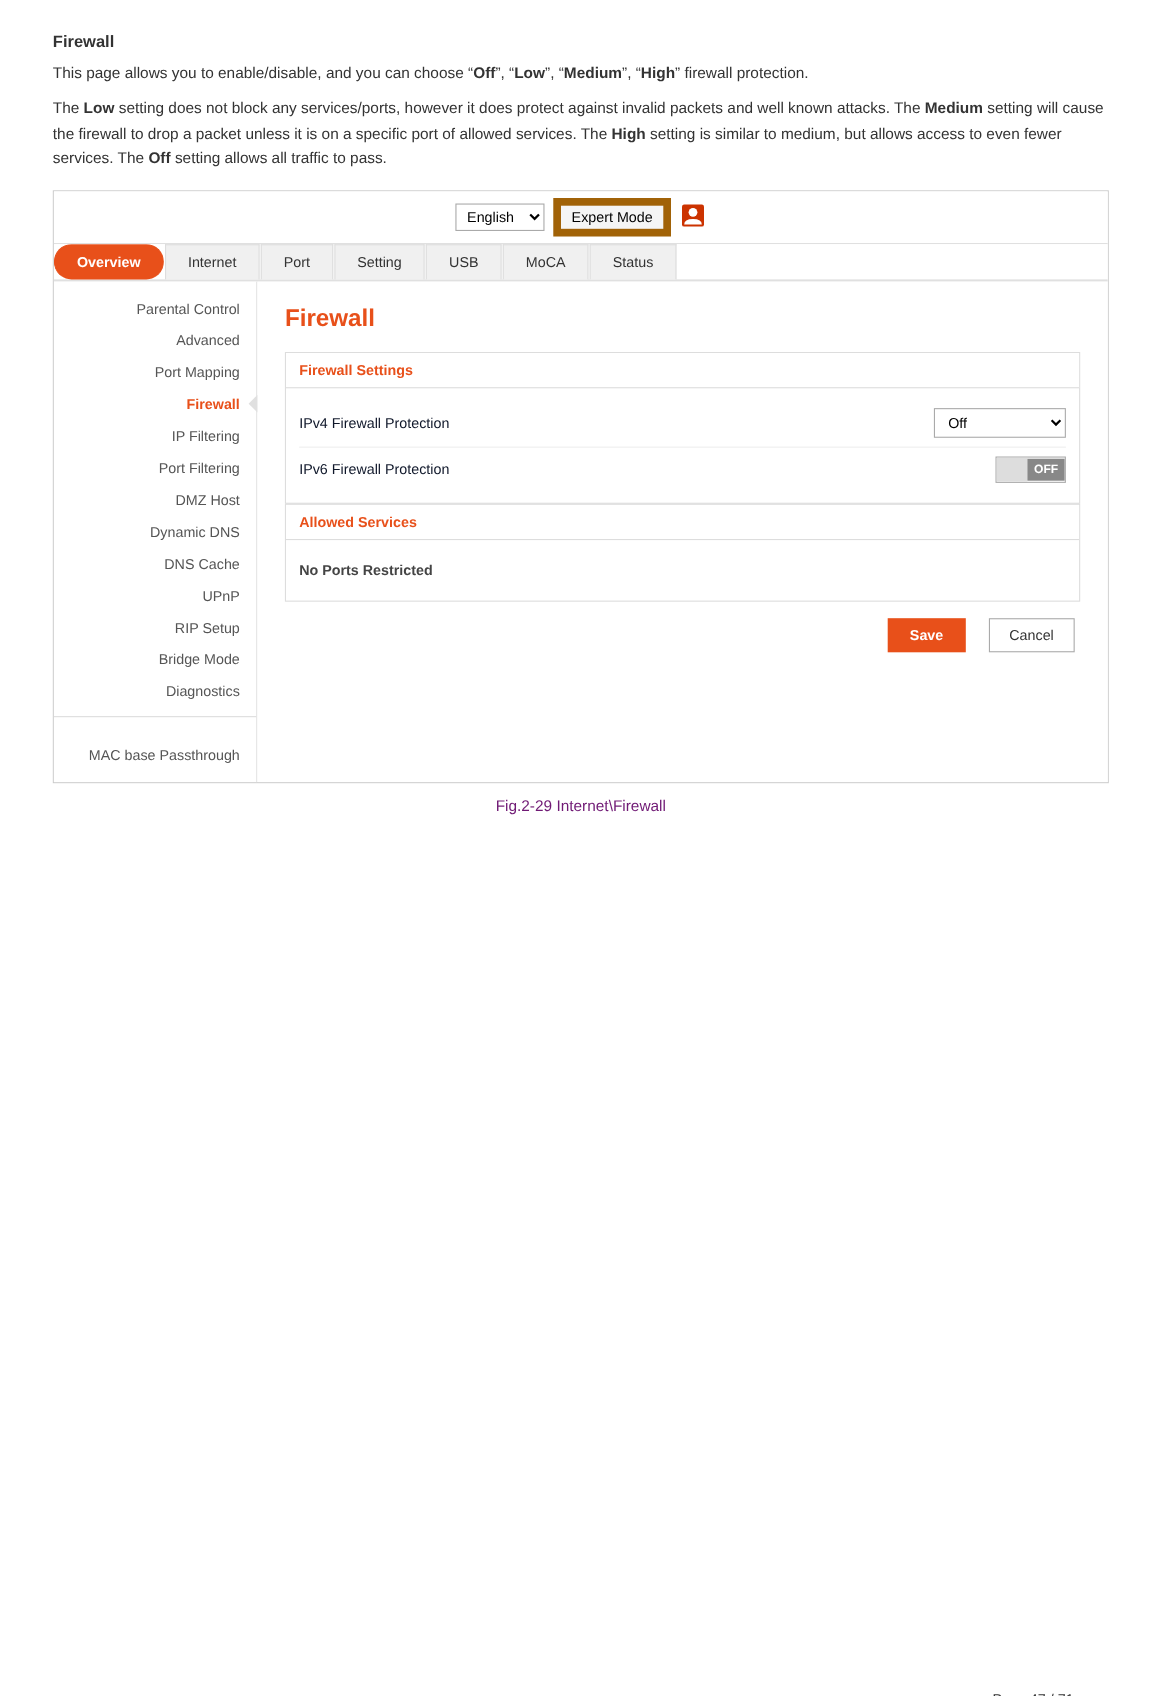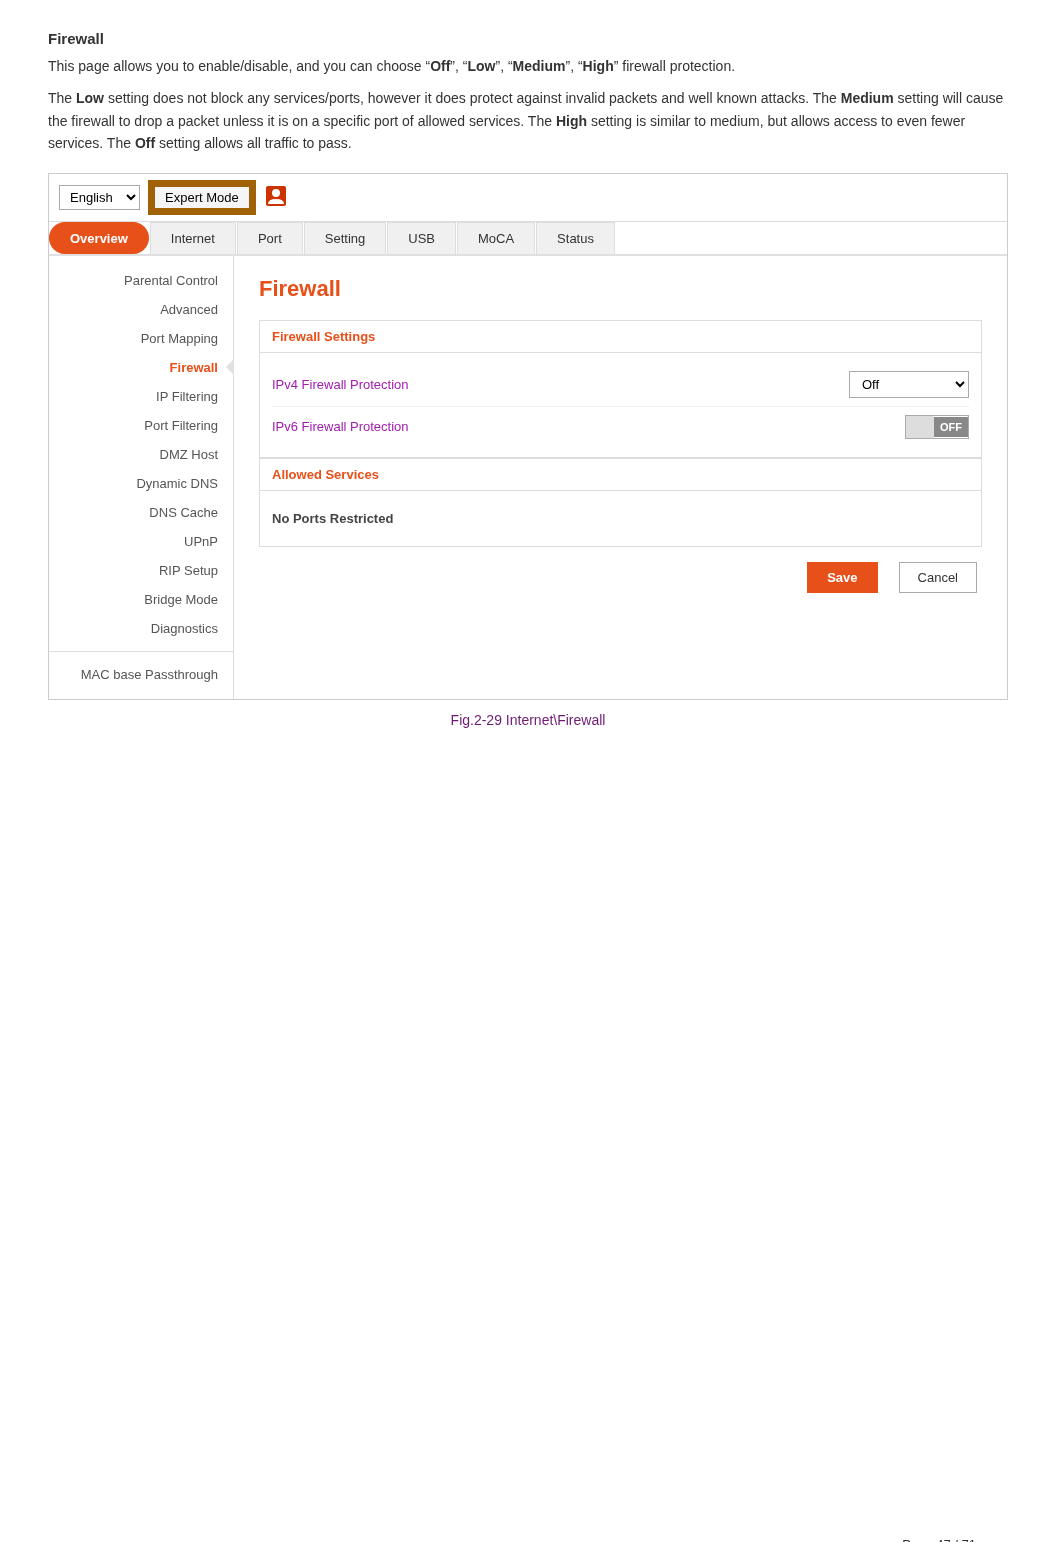--- a/index.html
+++ b/index.html
@@ -39,21 +39,21 @@
     .router-ui {
       border: 1px solid #ccc;
       margin: 18px 0 12px 0;
       background: #fff;
       width: 100%;
     }
 
     
     .top-bar {
       display: flex;
-      justify-content: flex-start;
+      justify-content: center;
       align-items: center;
       padding: 6px 10px;
       background: #fff;
       border-bottom: 1px solid #ddd;
       gap: 8px;
     }
 
     .lang-select {
       border: 1px solid #aaa;
       padding: 3px 6px;
@@ -175,21 +175,21 @@
       border-bottom: 1px solid #eee;
     }
 
     .setting-row:last-child {
       border-bottom: none;
     }
 
     .setting-label {
       flex: 1;
       font-size: 13px;
-      color: #a21caf;
+      color: #0f172a;
     }
 
     .setting-control {
       display: flex;
       align-items: center;
       gap: 8px;
     }
 
     .setting-select {
       border: 1px solid #aaa;
@@ -334,21 +334,21 @@
           <div class="sidebar-item active">Firewall</div>
           <div class="sidebar-item">IP Filtering</div>
           <div class="sidebar-item">Port Filtering</div>
           <div class="sidebar-item">DMZ Host</div>
           <div class="sidebar-item">Dynamic DNS</div>
           <div class="sidebar-item">DNS Cache</div>
           <div class="sidebar-item">UPnP</div>
           <div class="sidebar-item">RIP Setup</div>
           <div class="sidebar-item">Bridge Mode</div>
           <div class="sidebar-item">Diagnostics</div>
-          <div style="border-top:1px solid #ddd; margin-top:8px; padding-top:8px;">
+          <div style="border-top:1px solid #ddd; margin-top:8px; padding-top:20px;">
             <div class="sidebar-item">MAC base Passthrough</div>
           </div>
         </div>
 
         <div class="content-panel">
           <div class="page-heading">Firewall</div>
 
           <div class="settings-section">
             <div class="section-title">Firewall Settings</div>
             <div class="section-body">

